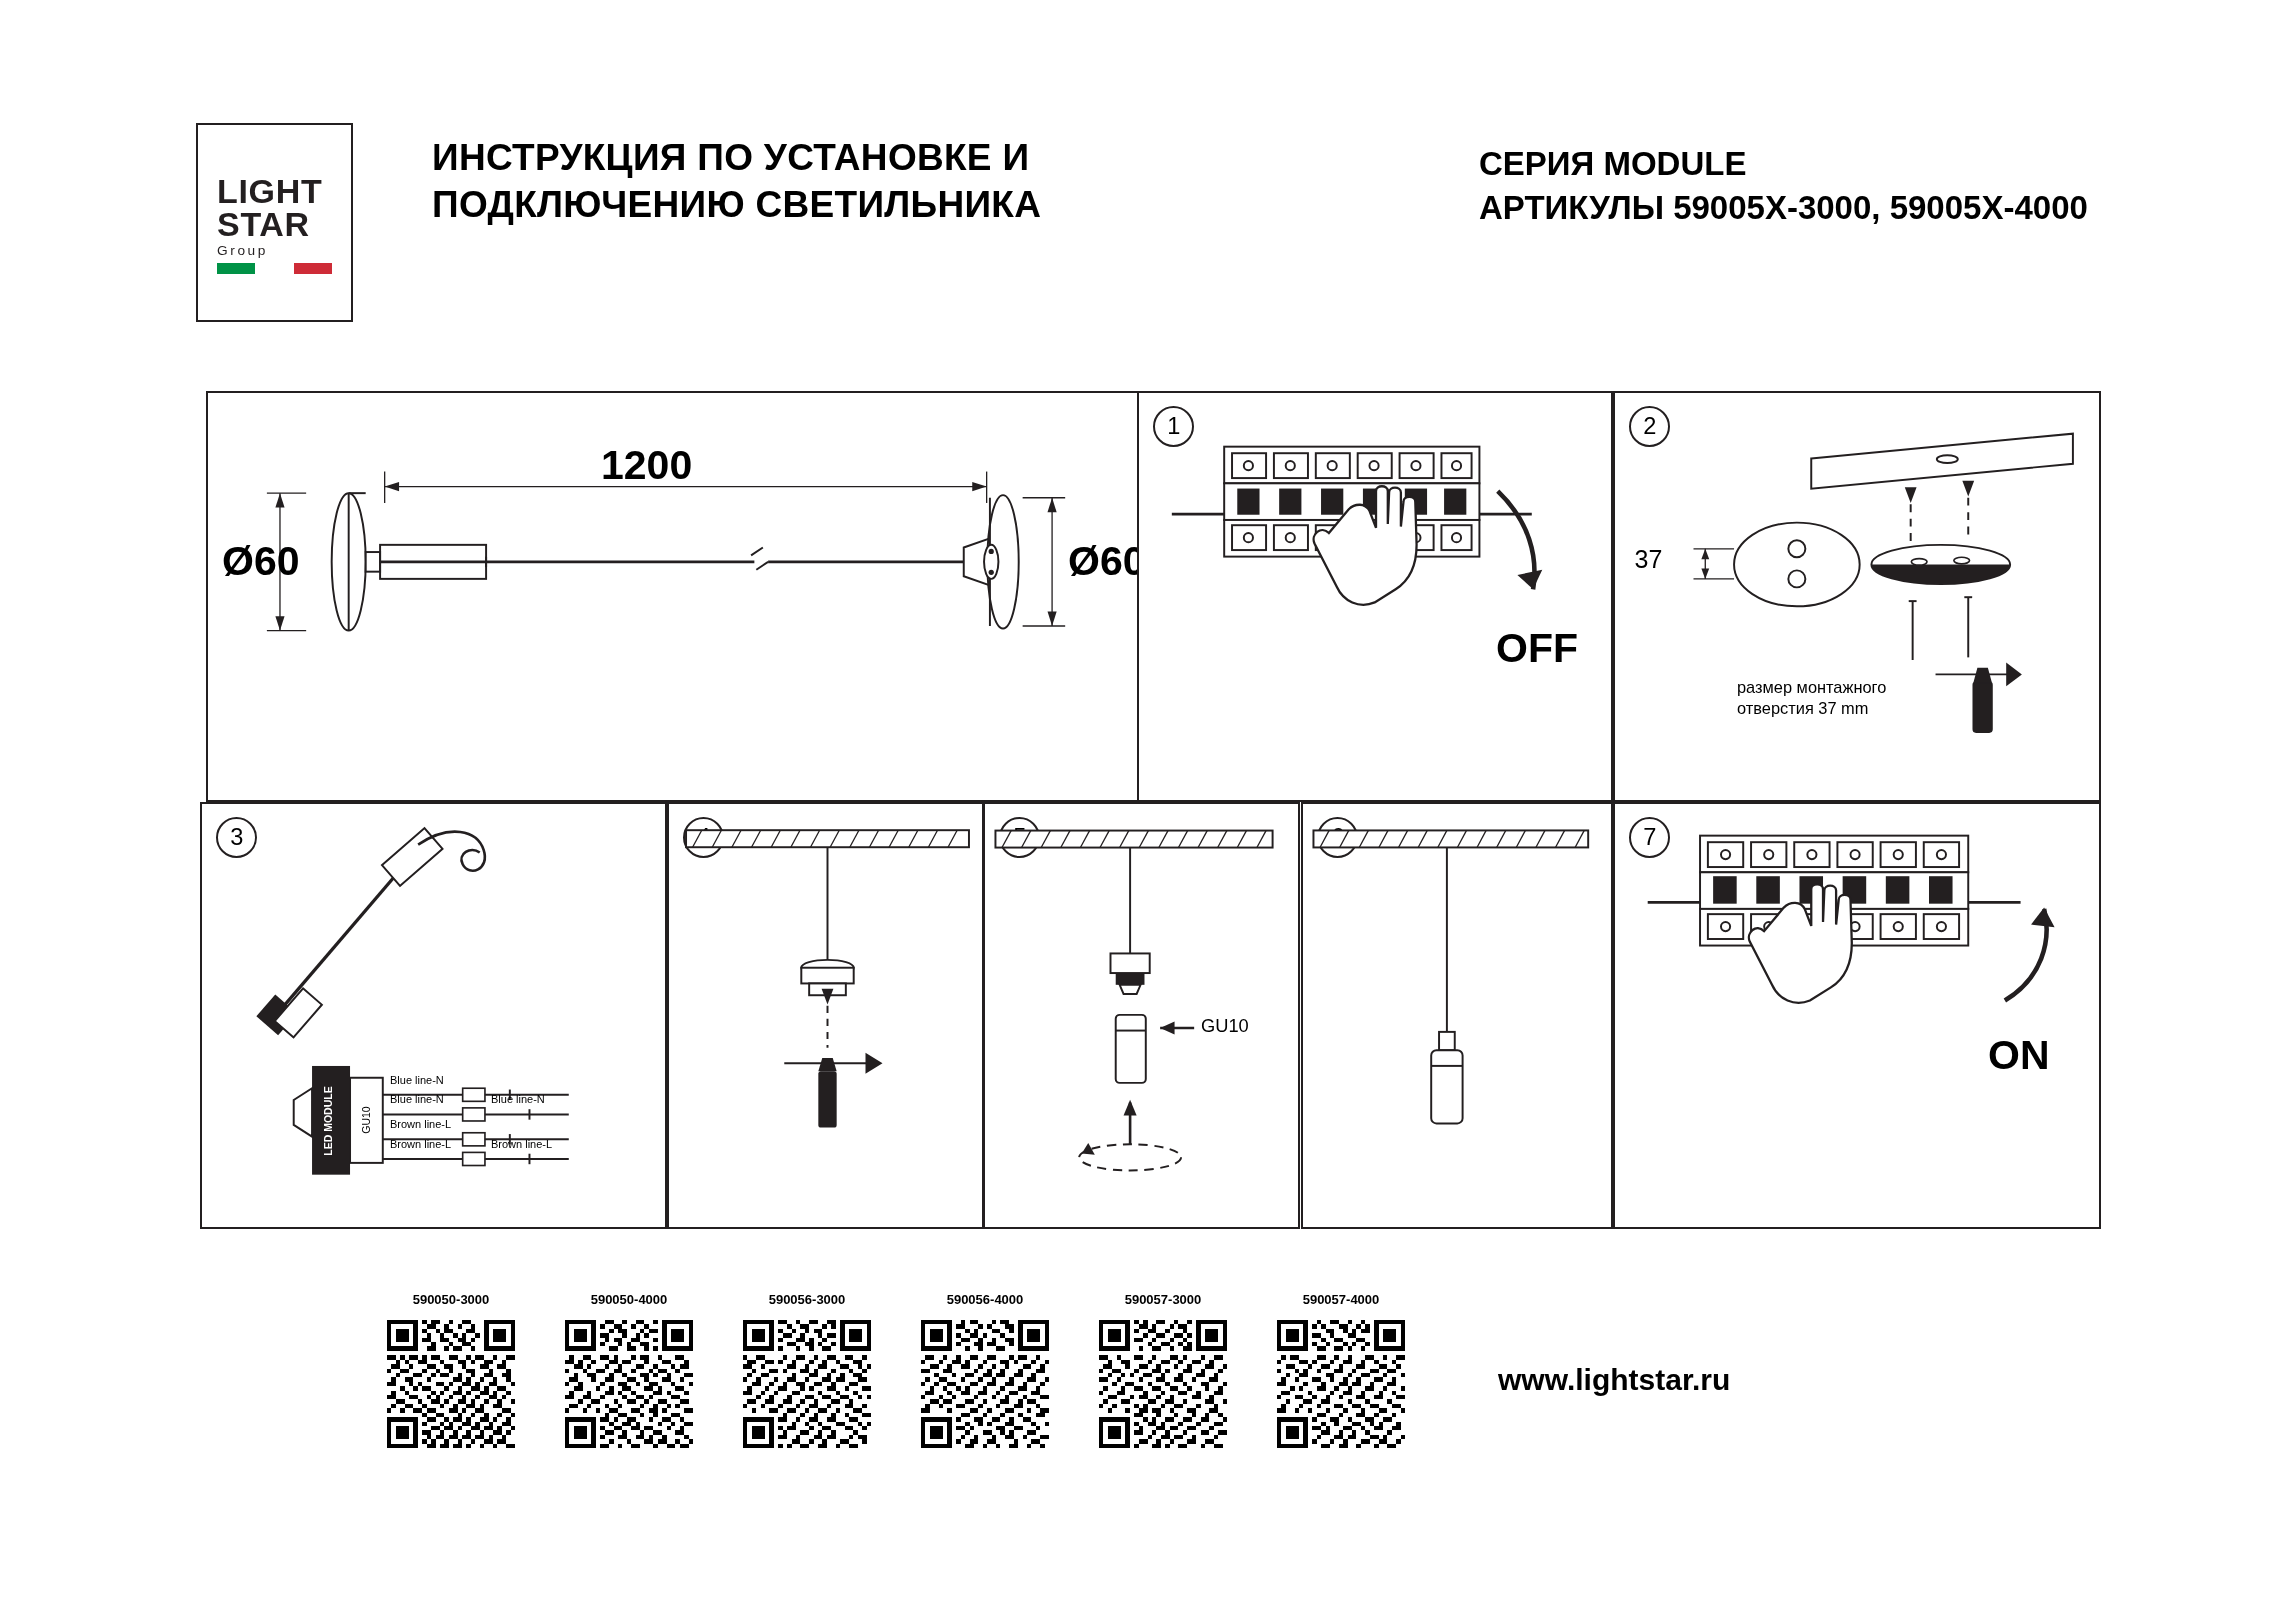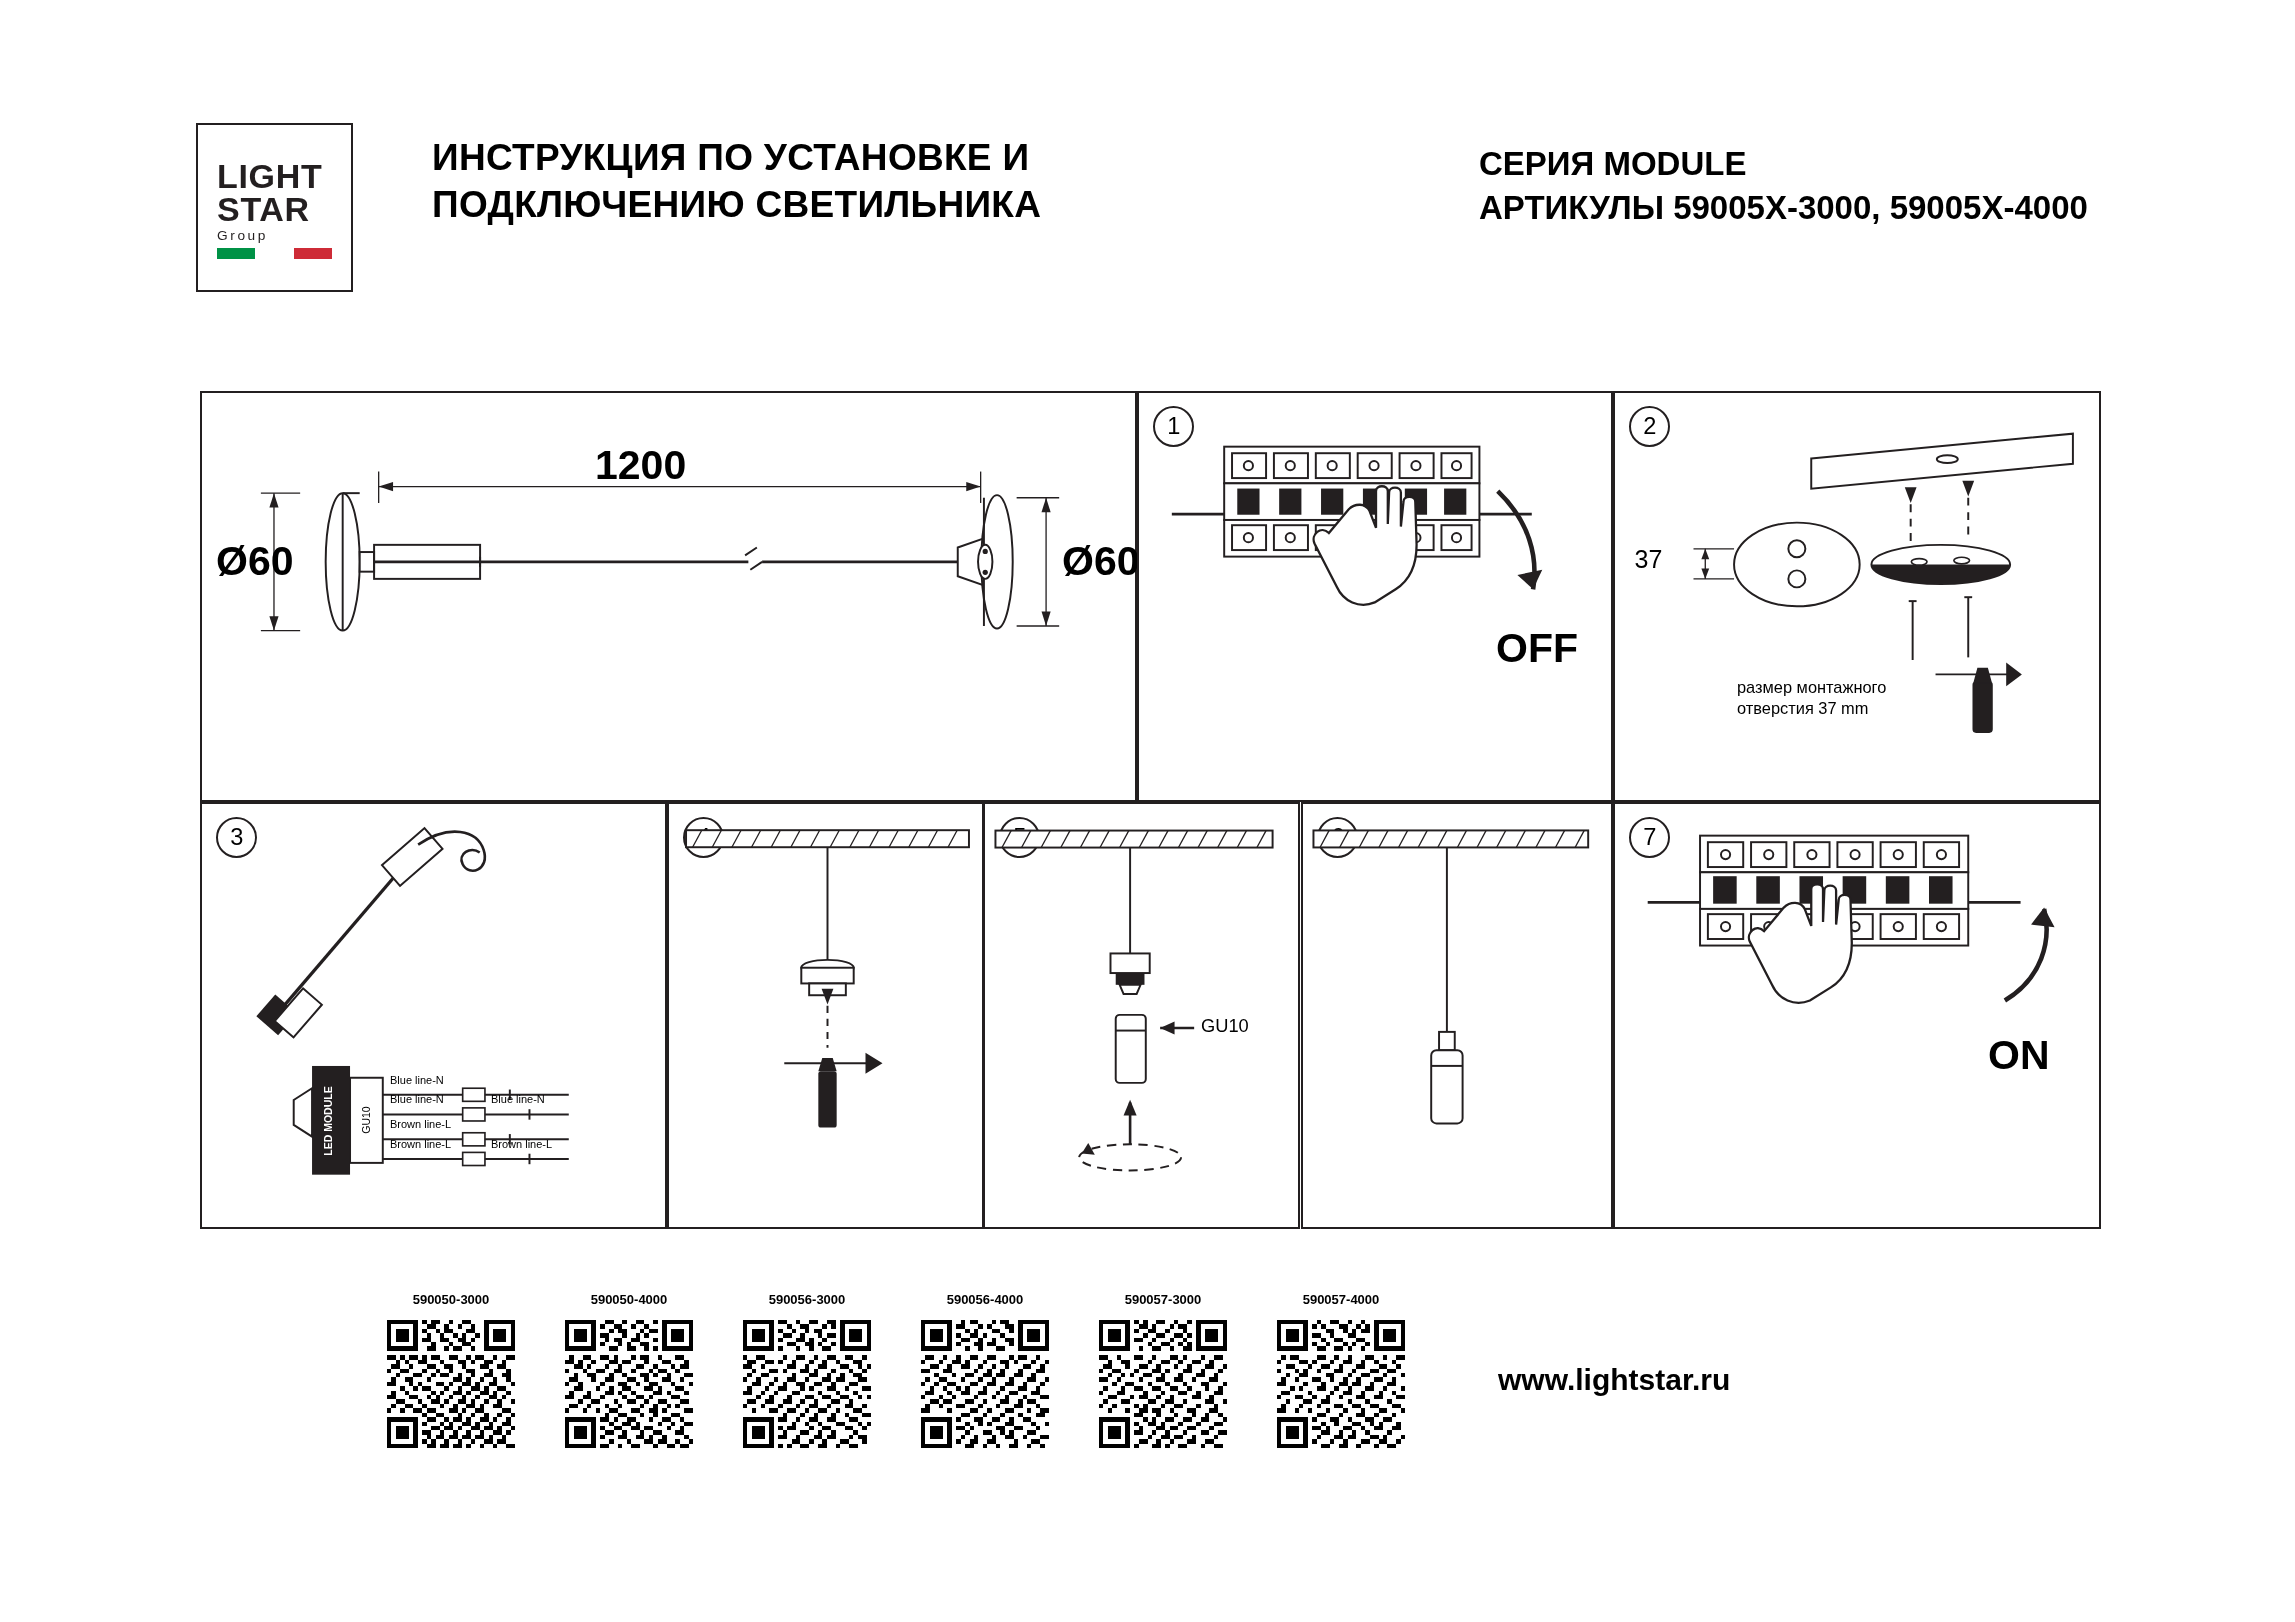--- a/index.html
+++ b/index.html
@@ -22,21 +22,21 @@
     left: 196px;
     top: 118px;
     width: 1904px;
     height: 183px;
   }
   .logo-box {
     position: absolute;
     left: 0;
     top: 5.2px;
     width: 157px;
-    height: 169px;
+    height: 199px;
     border: 2px solid #231f20;
     box-sizing: border-box;
     display: flex;
     flex-direction: column;
     justify-content: center;
     align-items: center;
     padding-top: 4px;
   }
   .logo-line {
     font-weight: bold;
@@ -120,21 +120,21 @@
     align-items: center;
     justify-content: center;
     font-size: 23.6px;
     font-weight: normal;
     left: 14.4px;
     top: 13px;
     background: #fff;
   }
 
   
-  #p-main   { left: 0;     top: 0;   width: 937px; height: 411px; }
+  #p-main   { left: 6px;     top: 0;   width: 937px; height: 411px; }
   #p-1      { left: 937px;top: 0;   width: 476px;  height: 411px; }
   #p-2      { left: 1413px;top: 0;   width: 488px;  height: 411px; }
   #p-3      { left: 0;     top: 411px; width: 467px;  height: 427px; }
   #p-4      { left: 467px; top: 411px; width: 317px;  height: 427px; }
   #p-5      { left: 783px;top: 411px; width: 317px;  height: 427px; }
   #p-6      { left: 1101px;top: 411px; width: 312px;  height: 427px; }
   #p-7      { left: 1413px;top: 411px; width: 488px;  height: 427px; }
 
   svg { display: block; }
   .panel svg { position: absolute; left: 0; top: 0; }

